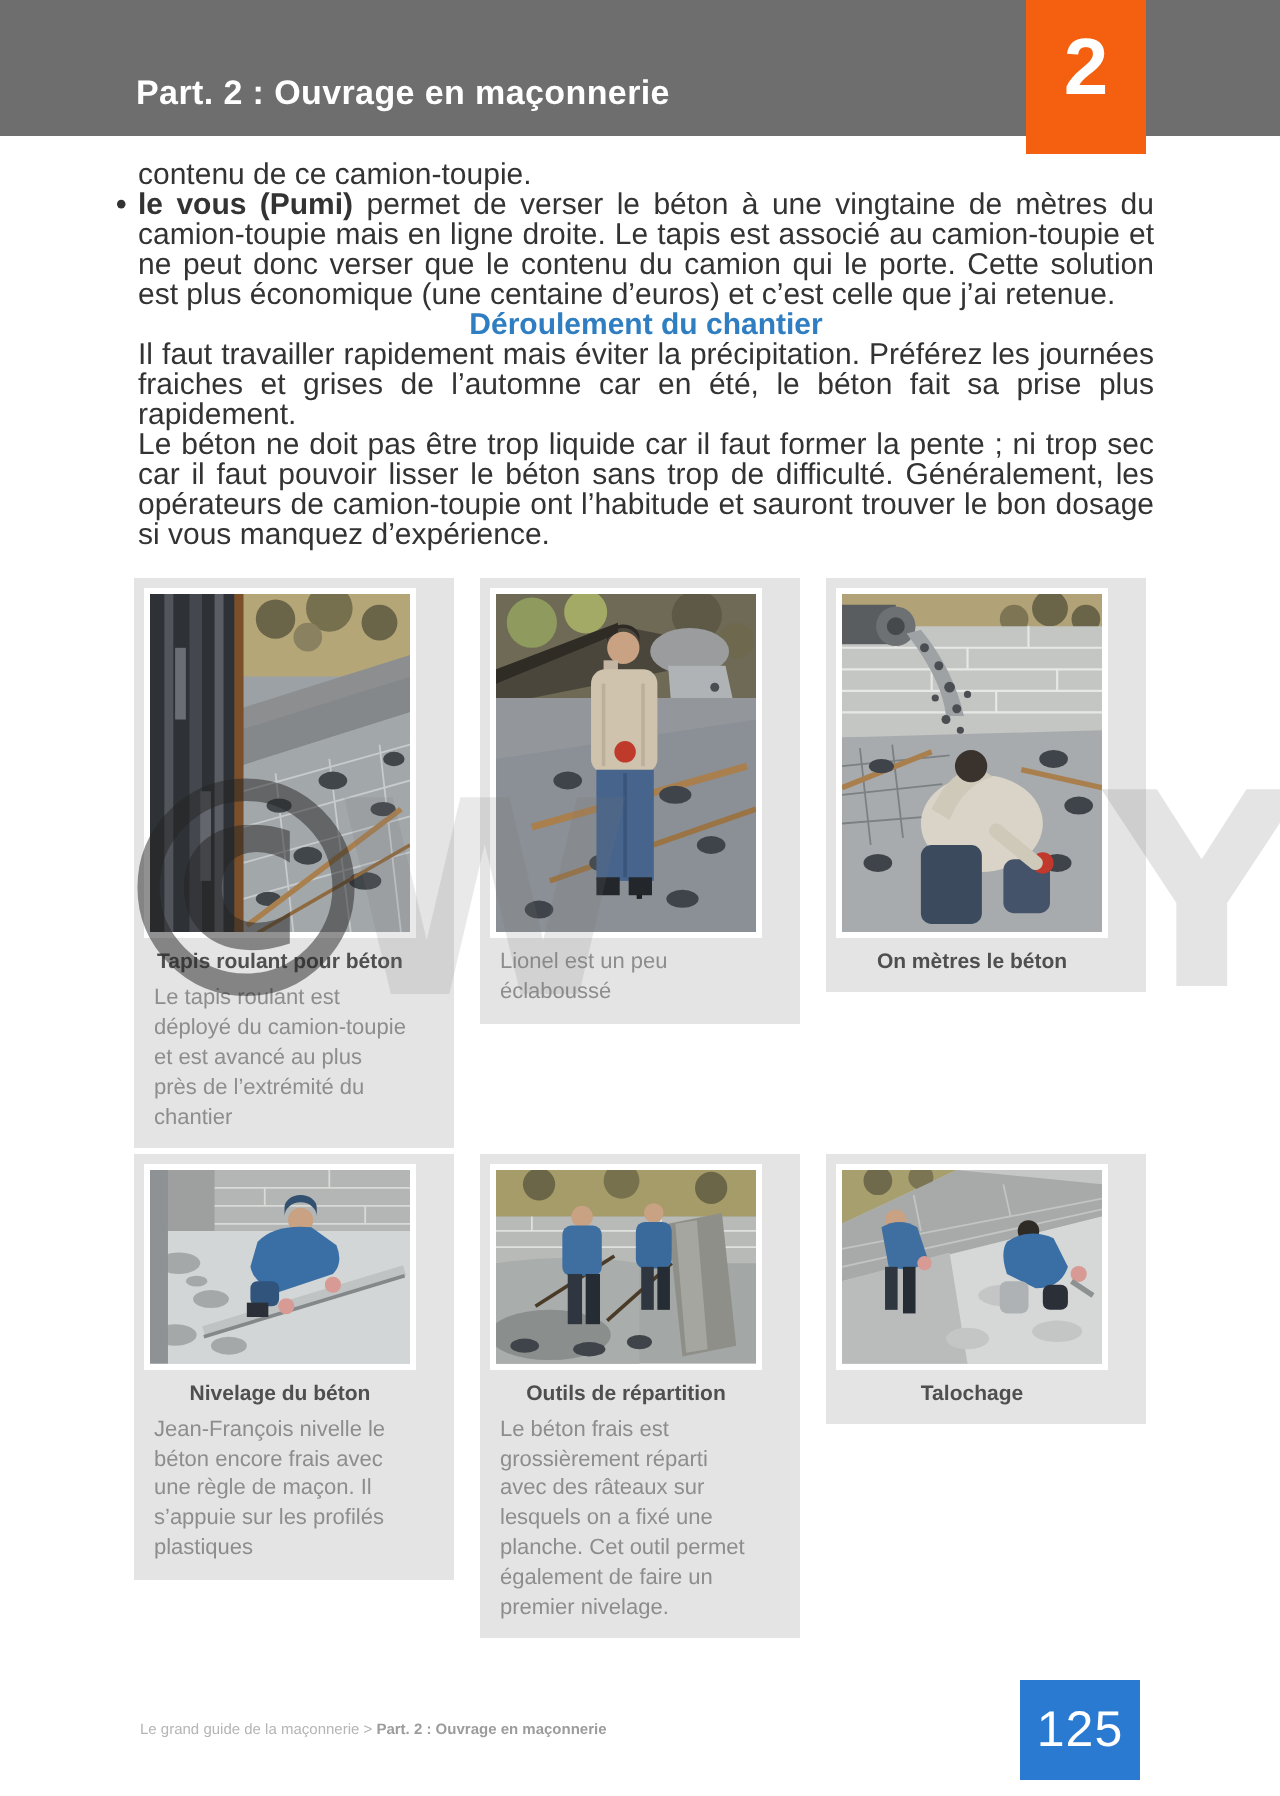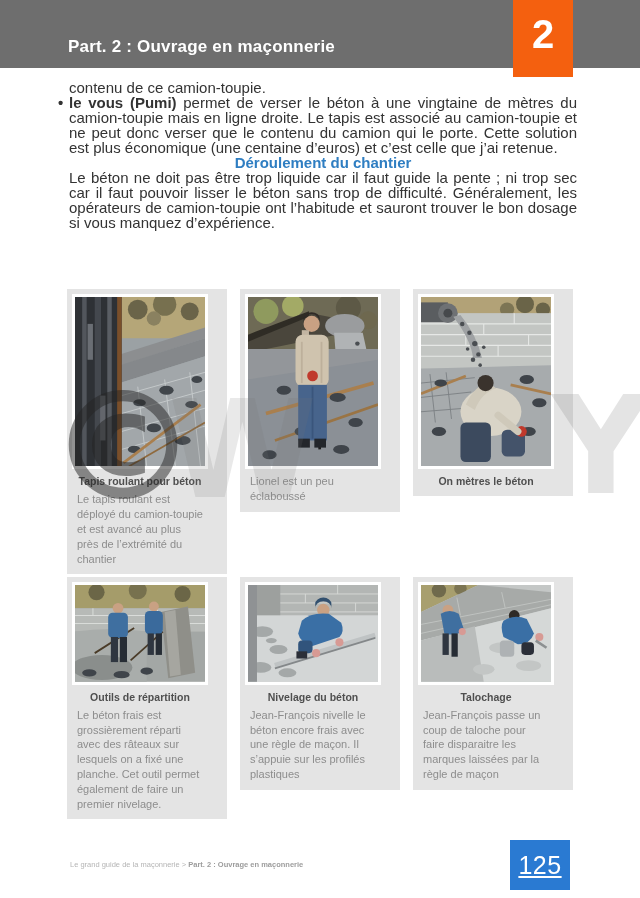--- a/index.html
+++ b/index.html
@@ -35,37 +35,38 @@
   
   .watermark{position:absolute;pointer-events:none;font-family:"DejaVu Sans",sans-serif;font-weight:bold;z-index:5;}
   .wm-c{left:48px;top:360px;font-size:150px;color:rgba(35,35,35,0.50);}
   .wm-w{left:168px;top:372px;font-size:135px;color:rgba(120,120,120,0.16);}
   .wm-y{left:552px;top:368px;font-size:135px;color:rgba(120,120,120,0.20);}
   
   .footer-text{position:absolute;left:70px;top:860px;font-size:7.5px;color:#b5b5b5;}
   .footer-strong{font-weight:bold;color:#9c9c9c;}
   .page-box{position:absolute;left:510px;top:840px;width:60px;height:50px;background:#2a7ad2;
     display:flex;align-items:center;justify-content:center;}
-  .page-num{color:#ffffff;font-size:25px;font-weight:normal;letter-spacing:.5px;text-decoration:underline;}
+  .page-num{color:#ffffff;font-size:25px;font-weight:normal;letter-spacing:.5px;}
 </style>
 </head>
 <body>
 
 <div class="header-bar">
   <div class="header-title">Part. 2 : Ouvrage en maçonnerie</div>
 </div>
 <div class="chapter-box">
   <div class="chapter-num">2</div>
 </div>
 
 <div class="content">
   <p class="cont-line">contenu de ce camion-toupie.</p>
   <p class="bullet-item"><span class="bullet-dot">•</span><strong>le vous (Pumi)</strong><span> permet de verser le béton à une vingtaine de mètres du camion-toupie mais en ligne droite. Le tapis est associé au camion-toupie et ne peut donc verser que le contenu du camion qui le porte. Cette solution est plus économique (une centaine d’euros) et c’est celle que j’ai retenue.</span></p>
   <p class="section-heading">Déroulement du chantier</p>
-  <p class="para">Le béton ne doit pas être trop liquide car il faut guide la pente ; ni trop sec car il faut pouvoir lisser le béton sans trop de difficulté. Généralement, les opérateurs de camion-toupie ont l’habitude et sauront trouver le bon dosage si vous manquez d’expérience.</p>
+  <p class="para">Il faut travailler rapidement mais éviter la précipitation. Préférez les journées fraiches et grises de l’automne car en été, le béton fait sa prise plus rapidement.</p>
+  <p class="para">Le béton ne doit pas être trop liquide car il faut former la pente ; ni trop sec car il faut pouvoir lisser le béton sans trop de difficulté. Généralement, les opérateurs de camion-toupie ont l’habitude et sauront trouver le bon dosage si vous manquez d’expérience.</p>
 </div>
 
 <div class="fig-row row1">
 
   <div class="fig-panel">
     <div class="photo-wrap">
       <svg class="photo" viewBox="0 0 145 189">
         <rect width="145" height="189" fill="#9ba1a4"></rect>
         <rect x="40" y="0" width="105" height="46" fill="#b5a678"></rect>
         <circle cx="70" cy="14" r="11" fill="#6a6449"></circle>
@@ -222,20 +223,59 @@
     <div class="fig-title">On mètres le béton</div>
 
   </div>
 </div>
 
 <div class="fig-row row2">
 
   <div class="fig-panel">
     <div class="photo-wrap">
       <svg class="photo" viewBox="0 0 145 108">
+        <rect width="145" height="108" fill="#ccd0d0"></rect>
+        <rect x="0" y="0" width="145" height="34" fill="#b3b6b4"></rect>
+        <g stroke="#d8dad8" stroke-width="1">
+          <line x1="0" y1="10" x2="145" y2="10"></line>
+            <line x1="0" y1="20" x2="145" y2="20"></line>
+          <line x1="0" y1="30" x2="145" y2="30"></line>
+          <line x1="28" y1="0" x2="28" y2="10"></line>
+            <line x1="64" y1="10" x2="64" y2="20"></line>
+          <line x1="100" y1="0" x2="100" y2="10"></line>
+            <line x1="120" y1="20" x2="120" y2="30"></line>
+        </g>
+        <rect x="0" y="0" width="36" height="34" fill="#9da09e"></rect>
+        <polygon points="0,34 145,34 145,108 0,108" fill="#d3d6d6"></polygon>
+        <g fill="#a4a8a8">
+          <ellipse cx="16" cy="52" rx="12" ry="6"></ellipse>
+            <ellipse cx="34" cy="72" rx="10" ry="5"></ellipse>
+          <ellipse cx="14" cy="92" rx="12" ry="6"></ellipse>
+            <ellipse cx="44" cy="98" rx="10" ry="5"></ellipse>
+          <ellipse cx="26" cy="62" rx="6" ry="3"></ellipse>
+        </g>
+        <rect x="0" y="0" width="10" height="108" fill="#8f9294"></rect>
+        <line x1="30" y1="90" x2="142" y2="56" stroke="#bfc3c4" stroke-width="6"></line>
+        <line x1="30" y1="93" x2="142" y2="59" stroke="#84888a" stroke-width="2"></line>
+        <circle cx="84" cy="28" r="7" fill="#c9a183"></circle>
+        <path d="M75,26 a9,8 0 0 1 18,0 l0,-5 a9,7 0 0 0 -18,0 z" fill="#32506f"></path>
+        <path d="M60,40 q10,-10 30,-8 l14,10 q4,10 -2,16 l-30,10 q-14,-4 -16,-14 z" fill="#3a6fa5"></path>
+        <rect x="56" y="62" width="16" height="14" rx="4" fill="#31547c"></rect>
+        <circle cx="76" cy="76" r="4.5" fill="#d79a94"></circle>
+        <circle cx="102" cy="64" r="4.5" fill="#d79a94"></circle>
+        <rect x="54" y="74" width="12" height="8" fill="#2b2f38"></rect>
+      </svg>
+    </div>
+    <div class="fig-title">Nivelage du béton</div>
+    <div class="fig-desc">Jean-François nivelle le béton encore frais avec une règle de maçon. Il s’appuie sur les profilés plastiques</div>
+  </div>
+
+  <div class="fig-panel">
+    <div class="photo-wrap">
+      <svg class="photo" viewBox="0 0 145 108">
         <rect width="145" height="108" fill="#a3a7a5"></rect>
         <rect x="0" y="0" width="145" height="26" fill="#a59c6a"></rect>
         <circle cx="24" cy="8" r="9" fill="#6b6647"></circle>
           <circle cx="70" cy="6" r="10" fill="#77714e"></circle>
         <circle cx="120" cy="10" r="9" fill="#6b6647"></circle>
         <rect x="0" y="26" width="145" height="26" fill="#b7bab7"></rect>
         <g stroke="#dfe1df" stroke-width="1">
           <line x1="0" y1="34" x2="145" y2="34"></line>
             <line x1="0" y1="43" x2="145" y2="43"></line>
           <line x1="20" y1="26" x2="20" y2="34"></line>
@@ -264,59 +304,20 @@
         </g>
       </svg>
     </div>
     <div class="fig-title">Outils de répartition</div>
     <div class="fig-desc">Le béton frais est grossièrement réparti avec des râteaux sur lesquels on a fixé une planche. Cet outil permet également de faire un premier nivelage.</div>
   </div>
 
   <div class="fig-panel">
     <div class="photo-wrap">
       <svg class="photo" viewBox="0 0 145 108">
-        <rect width="145" height="108" fill="#ccd0d0"></rect>
-        <rect x="0" y="0" width="145" height="34" fill="#b3b6b4"></rect>
-        <g stroke="#d8dad8" stroke-width="1">
-          <line x1="0" y1="10" x2="145" y2="10"></line>
-            <line x1="0" y1="20" x2="145" y2="20"></line>
-          <line x1="0" y1="30" x2="145" y2="30"></line>
-          <line x1="28" y1="0" x2="28" y2="10"></line>
-            <line x1="64" y1="10" x2="64" y2="20"></line>
-          <line x1="100" y1="0" x2="100" y2="10"></line>
-            <line x1="120" y1="20" x2="120" y2="30"></line>
-        </g>
-        <rect x="0" y="0" width="36" height="34" fill="#9da09e"></rect>
-        <polygon points="0,34 145,34 145,108 0,108" fill="#d3d6d6"></polygon>
-        <g fill="#a4a8a8">
-          <ellipse cx="16" cy="52" rx="12" ry="6"></ellipse>
-            <ellipse cx="34" cy="72" rx="10" ry="5"></ellipse>
-          <ellipse cx="14" cy="92" rx="12" ry="6"></ellipse>
-            <ellipse cx="44" cy="98" rx="10" ry="5"></ellipse>
-          <ellipse cx="26" cy="62" rx="6" ry="3"></ellipse>
-        </g>
-        <rect x="0" y="0" width="10" height="108" fill="#8f9294"></rect>
-        <line x1="30" y1="90" x2="142" y2="56" stroke="#bfc3c4" stroke-width="6"></line>
-        <line x1="30" y1="93" x2="142" y2="59" stroke="#84888a" stroke-width="2"></line>
-        <circle cx="84" cy="28" r="7" fill="#c9a183"></circle>
-        <path d="M75,26 a9,8 0 0 1 18,0 l0,-5 a9,7 0 0 0 -18,0 z" fill="#32506f"></path>
-        <path d="M60,40 q10,-10 30,-8 l14,10 q4,10 -2,16 l-30,10 q-14,-4 -16,-14 z" fill="#3a6fa5"></path>
-        <rect x="56" y="62" width="16" height="14" rx="4" fill="#31547c"></rect>
-        <circle cx="76" cy="76" r="4.5" fill="#d79a94"></circle>
-        <circle cx="102" cy="64" r="4.5" fill="#d79a94"></circle>
-        <rect x="54" y="74" width="12" height="8" fill="#2b2f38"></rect>
-      </svg>
-    </div>
-    <div class="fig-title">Nivelage du béton</div>
-    <div class="fig-desc">Jean-François nivelle le béton encore frais avec une règle de maçon. Il s’appuie sur les profilés plastiques</div>
-  </div>
-
-  <div class="fig-panel">
-    <div class="photo-wrap">
-      <svg class="photo" viewBox="0 0 145 108">
         <rect width="145" height="108" fill="#c4c7c6"></rect>
         <polygon points="0,0 64,0 0,30" fill="#a89f6e"></polygon>
         <circle cx="20" cy="6" r="8" fill="#6f6a4c"></circle>
           <circle cx="44" cy="4" r="7" fill="#7c7553"></circle>
         <polygon points="0,30 64,0 145,8 145,26 0,62" fill="#a7aaa8"></polygon>
         <g stroke="#c2c5c3" stroke-width="1">
           <line x1="0" y1="44" x2="145" y2="16"></line>
             <line x1="0" y1="54" x2="145" y2="22"></line>
           <line x1="40" y1="14" x2="44" y2="34"></line>
             <line x1="90" y1="8" x2="94" y2="26"></line>
@@ -335,21 +336,20 @@
         <circle cx="46" cy="52" r="4" fill="#d79a94"></circle>
         <circle cx="104" cy="34" r="6" fill="#2e2a26"></circle>
         <path d="M92,40 q12,-8 26,-2 l8,16 q-4,12 -18,12 l-16,-8 q-4,-12 0,-18 z" fill="#3a6fa5"></path>
         <rect x="88" y="62" width="16" height="18" rx="4" fill="#aeb2b4"></rect>
         <rect x="112" y="64" width="14" height="14" rx="4" fill="#2b2f38"></rect>
         <circle cx="132" cy="58" r="4.5" fill="#d79a94"></circle>
         <line x1="128" y1="62" x2="140" y2="70" stroke="#8d9192" stroke-width="3"></line>
       </svg>
     </div>
     <div class="fig-title">Talochage</div>
-    <div class="fig-desc">Jean-François passe un coup de taloche pour faire disparaitre les marques laissées par la règle de maçon</div>
   </div>
 </div>
 
 <div class="watermark wm-c">©</div>
 <div class="watermark wm-w">W</div>
 <div class="watermark wm-y">Y</div>
 
 <div class="footer-text"><span>Le grand guide de la maçonnerie &gt; </span><span class="footer-strong">Part. 2 : Ouvrage en maçonnerie</span></div>
 <div class="page-box">
   <span class="page-num">125</span>

